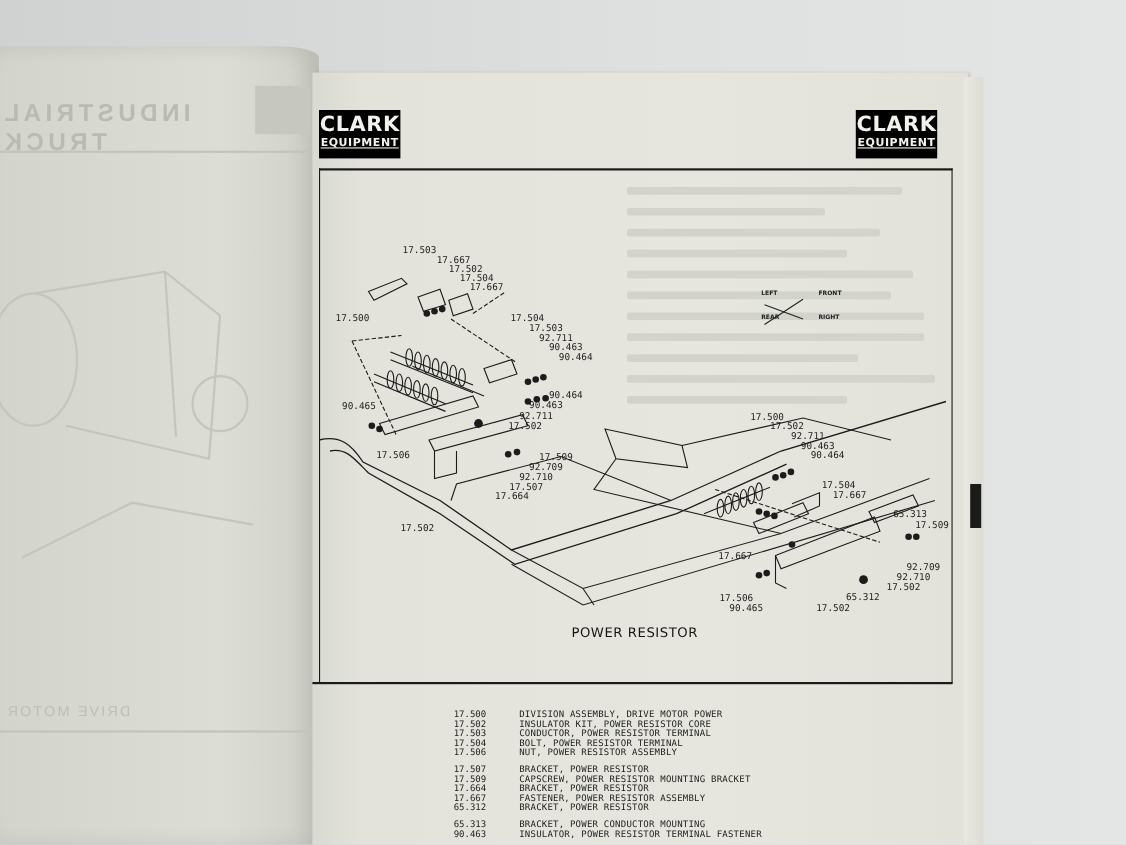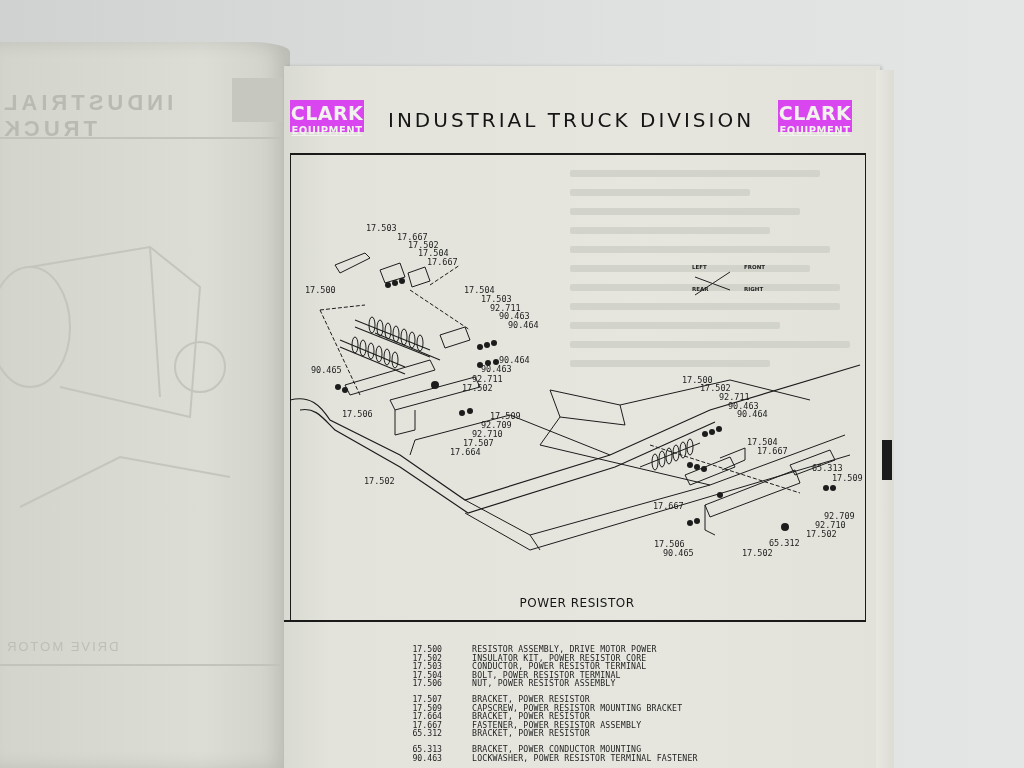--- a/index.html
+++ b/index.html
@@ -26,21 +26,21 @@
 
   
   .right-page { position:absolute; left:284px; top:66px; width:596px; height:702px;
     background:linear-gradient(90deg,#d9dad2 0%,#e3e3dc 8%,#e6e6df 60%,#e2e2da 100%);
     box-shadow: 2px 0 3px rgba(0,0,0,0.15); }
   .page-edge { position:absolute; left:876px; top:70px; width:18px; height:698px;
     background:linear-gradient(90deg,#e8e8e0,#dcdcd4); }
   .edge-tab { position:absolute; left:882px; top:440px; width:10px; height:40px; background:#1b1b1b; }
 
   .header { position:absolute; left:288px; top:100px; width:572px; height:48px; }
-  .logo { position:absolute; top:0; width:74px; height:32px; background:#d946ef;
+  .logo { position:absolute; top:0; width:74px; height:44px; background:#000000;
     color:#f2f2ee; text-align:center; font-family:"DejaVu Sans", sans-serif; font-weight:bold; }
   .logo .l1 { display:block; font-size:19px; line-height:22px; letter-spacing:0.5px; padding-top:2px; }
   .logo .l2 { display:block; font-size:10px; line-height:14px; letter-spacing:0.5px;text-decoration:underline; }
   .logo-left { left:2px; }
   .logo-right { left:490px; }
   .header-title { position:absolute; left:100px; top:8px; font-family:"DejaVu Sans", sans-serif;
     font-size:20px; letter-spacing:3px; color:#151515; white-space:nowrap; }
 
   .frame { position:absolute; left:290px; top:153px; width:574px; height:466px;
     border:1.5px solid #1a1a1a; border-top-width:2px; border-bottom:none; }
@@ -49,21 +49,21 @@
   .ghost-bleed { position:absolute; left:560px; top:160px; width:300px; height:210px; }
   .ghost-line { position:absolute; height:7px; background:#d2d3cb; border-radius:2px; }
 
   .diagram { position:absolute; left:290px; top:155px; width:572px; height:440px; }
 
   .callout { position:absolute; font-family:"DejaVu Sans Mono", monospace; font-size:8.5px;
     color:#1c1c1c; white-space:nowrap; line-height:9px; }
 
   .orient { position:absolute; font-family:"DejaVu Sans", sans-serif; font-size:5.5px; font-weight:bold; color:#222; }
 
-  .caption { position:absolute; left:290px; top:596px; width:574px; text-align:center;
+  .caption { position:absolute; left:290px; top:568px; width:574px; text-align:center;
     font-family:"DejaVu Sans", sans-serif; font-size:12px; letter-spacing:0.5px; color:#151515; }
 
   .parts-list { position:absolute; left:404px; top:645px; width:340px; }
   .part-row { display:flex; font-family:"DejaVu Sans Mono", monospace; font-size:8.2px;
     line-height:8.6px; color:#1d1d1d; }
   .part-row .pn { width:38px; text-align:right; padding-right:30px; }
   .part-row .desc { white-space:nowrap; letter-spacing:0.2px; }
   .part-gap { height:7px; }
 </style>
 </head>
@@ -90,21 +90,20 @@
 
 <div class="right-page"></div>
 <div class="page-edge"></div>
 <div class="edge-tab"></div>
 
 <div class="header">
   <div class="logo logo-left">
     <span class="l1">CLARK</span>
     <span class="l2">EQUIPMENT</span>
   </div>
-  <div class="header-title">INDUSTRIAL TRUCK DIVISION</div>
   <div class="logo logo-right">
     <span class="l1">CLARK</span>
     <span class="l2">EQUIPMENT</span>
   </div>
 </div>
 
 <div class="frame"></div>
 
 <div class="ghost-bleed">
   <div class="ghost-line" style="left:10px;top:10px;width:250px;"></div>
@@ -267,21 +266,21 @@
 <div class="callout" style="left:654px;top:540px;">17.506</div>
 <div class="callout" style="left:663px;top:549px;">90.465</div>
 <div class="callout" style="left:742px;top:549px;">17.502</div>
 
 <div class="caption">POWER RESISTOR</div>
 <div class="frame-bottom"></div>
 
 <div class="parts-list">
   <div class="part-row">
       <span class="pn">17.500</span>
-      <span class="desc">RESISTOR ASSEMBLY, DRIVE MOTOR POWER</span>
+      <span class="desc">DIVISION ASSEMBLY, DRIVE MOTOR POWER</span>
     </div>
   <div class="part-row">
       <span class="pn">17.502</span>
       <span class="desc">INSULATOR KIT, POWER RESISTOR CORE</span>
     </div>
   <div class="part-row">
       <span class="pn">17.503</span>
       <span class="desc">CONDUCTOR, POWER RESISTOR TERMINAL</span>
     </div>
   <div class="part-row">
@@ -313,15 +312,15 @@
       <span class="pn">65.312</span>
       <span class="desc">BRACKET, POWER RESISTOR</span>
     </div>
   <div class="part-gap"></div>
   <div class="part-row">
       <span class="pn">65.313</span>
       <span class="desc">BRACKET, POWER CONDUCTOR MOUNTING</span>
     </div>
   <div class="part-row">
       <span class="pn">90.463</span>
-      <span class="desc">LOCKWASHER, POWER RESISTOR TERMINAL FASTENER</span>
+      <span class="desc">INSULATOR, POWER RESISTOR TERMINAL FASTENER</span>
     </div>
 </div>
 
 </body></html>

